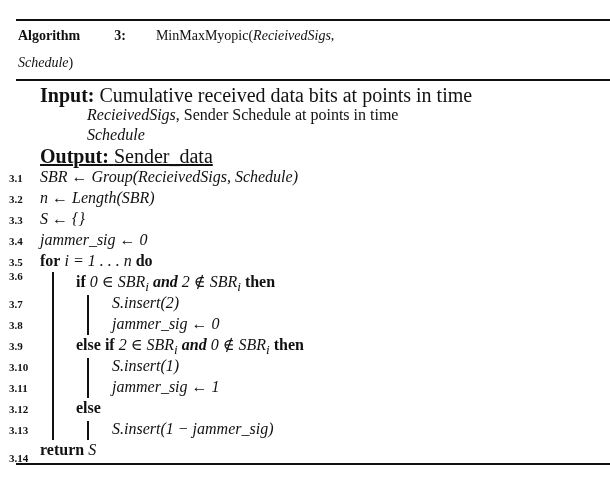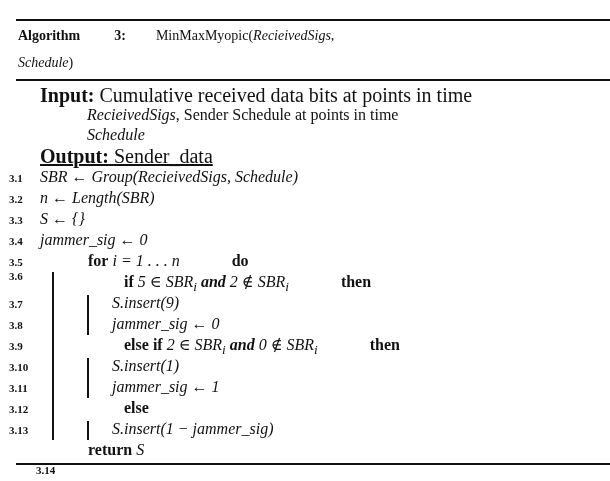--- a/index.html
+++ b/index.html
@@ -12,21 +12,21 @@
   .title { position:absolute; left:18px; top:22px; font-size:14px; line-height:27px; width:580px; }
   .title .b { font-weight:bold; }
   .it { font-style:italic; }
   .title .sp1 { display:inline-block; width:34px; }
   .title .sp2 { display:inline-block; width:30px; }
   .io { position:absolute; left:40px; font-size:20px; line-height:20px; }
   .io .lbl { font-weight:bold; }
   .io-cont { position:absolute; left:87px; font-size:16px; line-height:20px; }
   .ln { position:absolute; left:9px; font-size:11px; font-weight:bold; width:28px; }
   .code { position:absolute; font-size:16px; line-height:20px; white-space:nowrap; }
-  .kw { font-weight:bold; font-style:normal;margin-left:48px; }
+  .kw { font-weight:bold; font-style:normal; }
   .kwi { font-weight:bold; font-style:italic; }
   .m { font-style:italic; }
   .vbar { position:absolute; width:1.5px; background:#111; }
 </style>
 </head>
 <body>
 
 <div class="rule top"></div>
 
 <div class="title">
@@ -57,33 +57,33 @@
 <div class="ln" style="top:235px;">3.4</div>
 <div class="ln" style="top:256px;">3.5</div>
 <div class="ln" style="top:270px;">3.6</div>
 <div class="ln" style="top:298px;">3.7</div>
 <div class="ln" style="top:319px;">3.8</div>
 <div class="ln" style="top:340px;">3.9</div>
 <div class="ln" style="top:361px;">3.10</div>
 <div class="ln" style="top:382px;">3.11</div>
 <div class="ln" style="top:403px;">3.12</div>
 <div class="ln" style="top:424px;">3.13</div>
-<div class="ln" style="top:464px;margin-left:27px;">3.14</div>
+<div class="ln" style="top:452px;">3.14</div>
 
 <div class="code m" style="left:40px; top:167px;">SBR ← Group(RecieivedSigs, Schedule)</div>
 <div class="code m" style="left:40px; top:188px;">n ← Length(SBR)</div>
 <div class="code m" style="left:40px; top:209px;">S ← {}</div>
 <div class="code m" style="left:40px; top:230px;">jammer_sig ← 0</div>
 <div class="code" style="left:40px; top:251px;">
   <span class="kw">for</span><span class="m"> i = 1 . . . n </span><span class="kw">do</span>
 </div>
 <div class="code" style="left:76px; top:272px;">
-  <span class="kw">if</span><span class="m"> 5 ∈ SBR</span><sub class="m">i</sub><span class="kwi"> and </span><span class="m">2 ∉ SBR</span><sub class="m">i</sub><span class="kw"> then</span>
+  <span class="kw">if</span><span class="m"> 0 ∈ SBR</span><sub class="m">i</sub><span class="kwi"> and </span><span class="m">2 ∉ SBR</span><sub class="m">i</sub><span class="kw"> then</span>
 </div>
-<div class="code m" style="left:112px; top:293px;">S.insert(9)</div>
+<div class="code m" style="left:112px; top:293px;">S.insert(2)</div>
 <div class="code m" style="left:112px; top:314px;">jammer_sig ← 0</div>
 <div class="code" style="left:76px; top:335px;">
   <span class="kw">else if</span><span class="m"> 2 ∈ SBR</span><sub class="m">i</sub><span class="kwi"> and </span><span class="m">0 ∉ SBR</span><sub class="m">i</sub><span class="kw"> then</span>
 </div>
 <div class="code m" style="left:112px; top:356px;">S.insert(1)</div>
 <div class="code m" style="left:112px; top:377px;">jammer_sig ← 1</div>
 <div class="code kw" style="left:76px; top:398px;">else</div>
 <div class="code m" style="left:112px; top:419px;">S.insert(1 − jammer_sig)</div>
 <div class="code" style="left:40px; top:440px;">
   <span class="kw">return</span><span class="m"> S</span>

